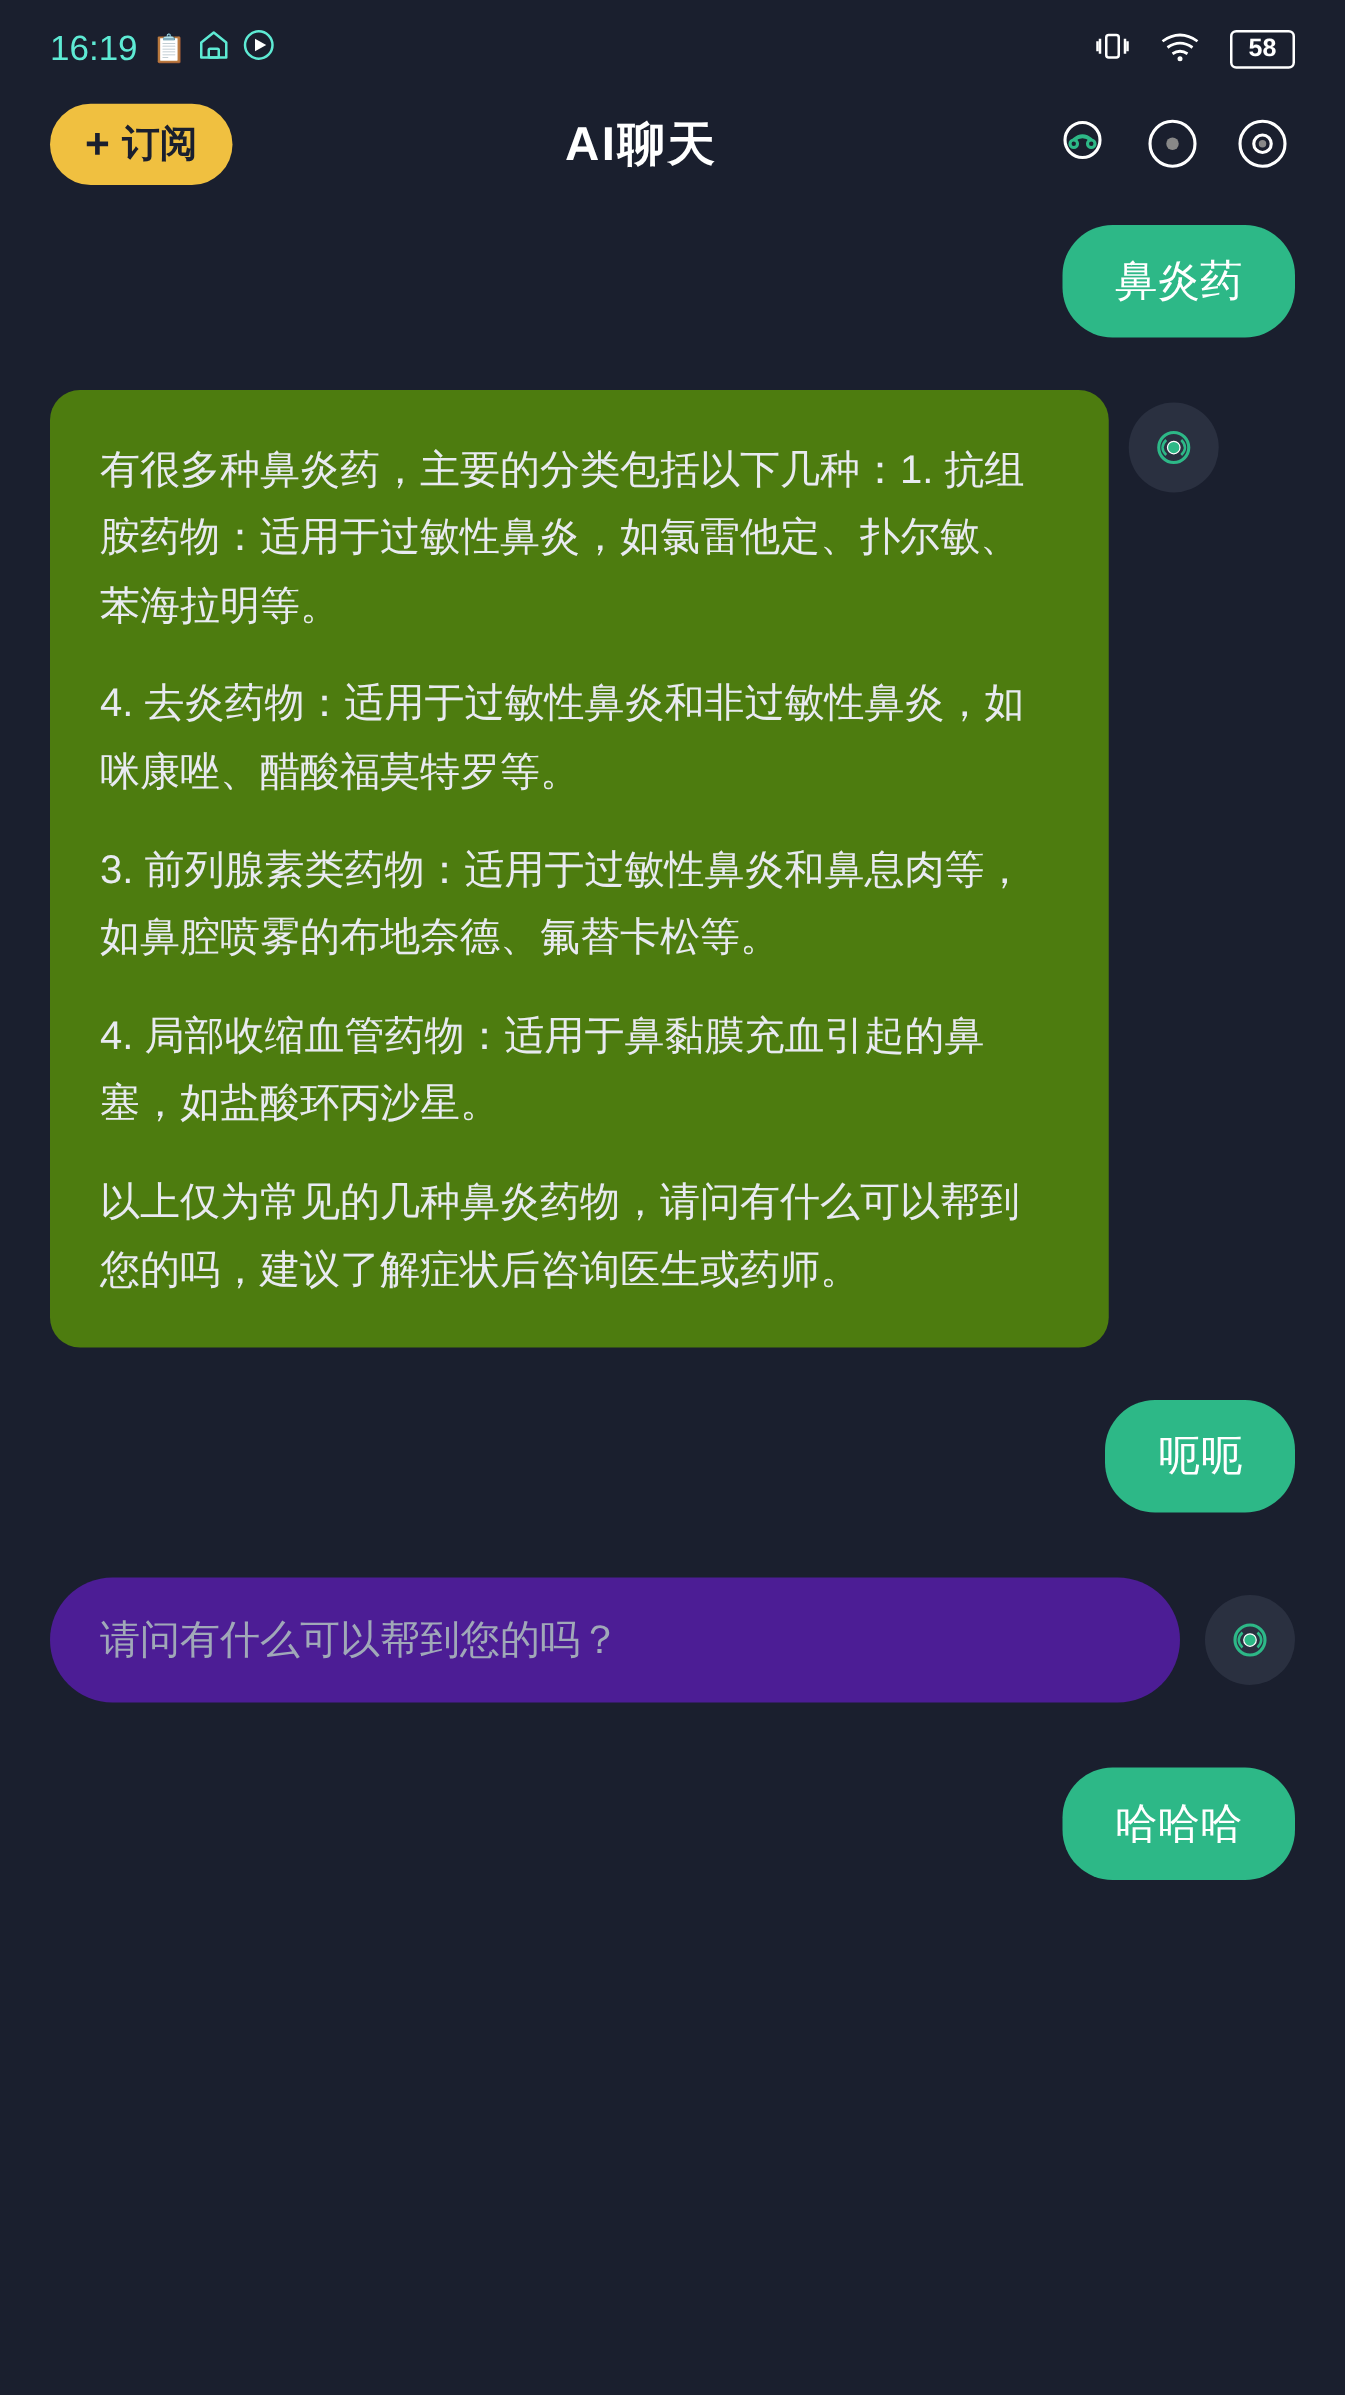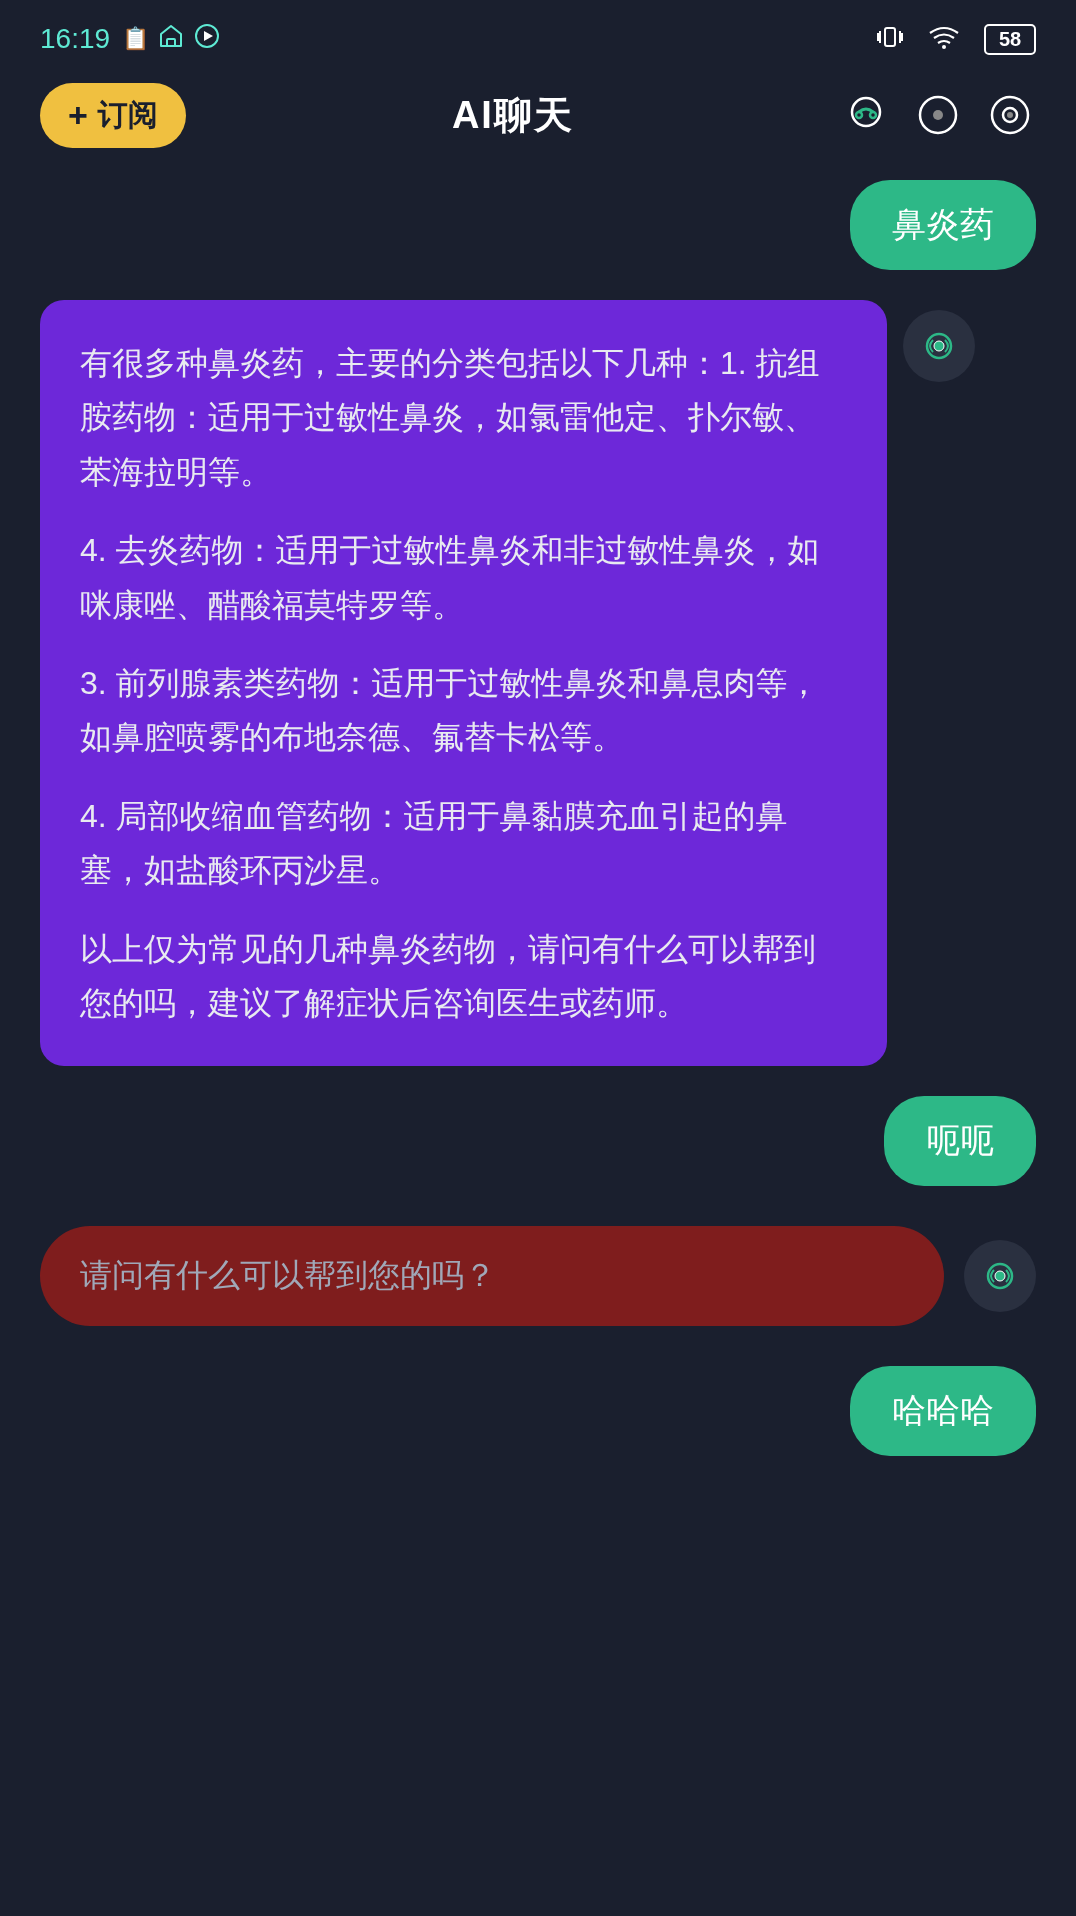--- a/index.html
+++ b/index.html
@@ -108,21 +108,21 @@
       align-items: center;
       justify-content: center;
       cursor: pointer;
     }
 
     
     .chat-area {
       padding: 20px 40px;
       display: flex;
       flex-direction: column;
-      gap: 30px;
+      gap: 42px;
     }
 
     
     .user-message-wrapper {
       display: flex;
       justify-content: flex-end;
     }
 
     .user-bubble {
       background: #2db887;
@@ -135,21 +135,21 @@
     }
 
     
     .ai-message-wrapper {
       display: flex;
       align-items: flex-start;
       gap: 16px;
     }
 
     .ai-bubble {
-      background: #6d28d9;
+      background: #4d7c0f;
       border-radius: 24px;
       padding: 36px 40px;
       font-size: 32px;
       line-height: 1.7;
       color: #e8eaf0;
       max-width: 85%;
       flex: 1;
     }
 
     .ai-bubble p {
@@ -175,21 +175,21 @@
 
     
     .input-bubble-wrapper {
       display: flex;
       align-items: center;
       gap: 20px;
       padding: 10px 0;
     }
 
     .input-bubble {
-      background: #7f1d1d;
+      background: #4c1d95;
       border-radius: 50px;
       padding: 28px 40px;
       font-size: 32px;
       color: #a0a8b8;
       flex: 1;
     }
 
     .input-audio-btn {
       width: 72px;
       height: 72px;

